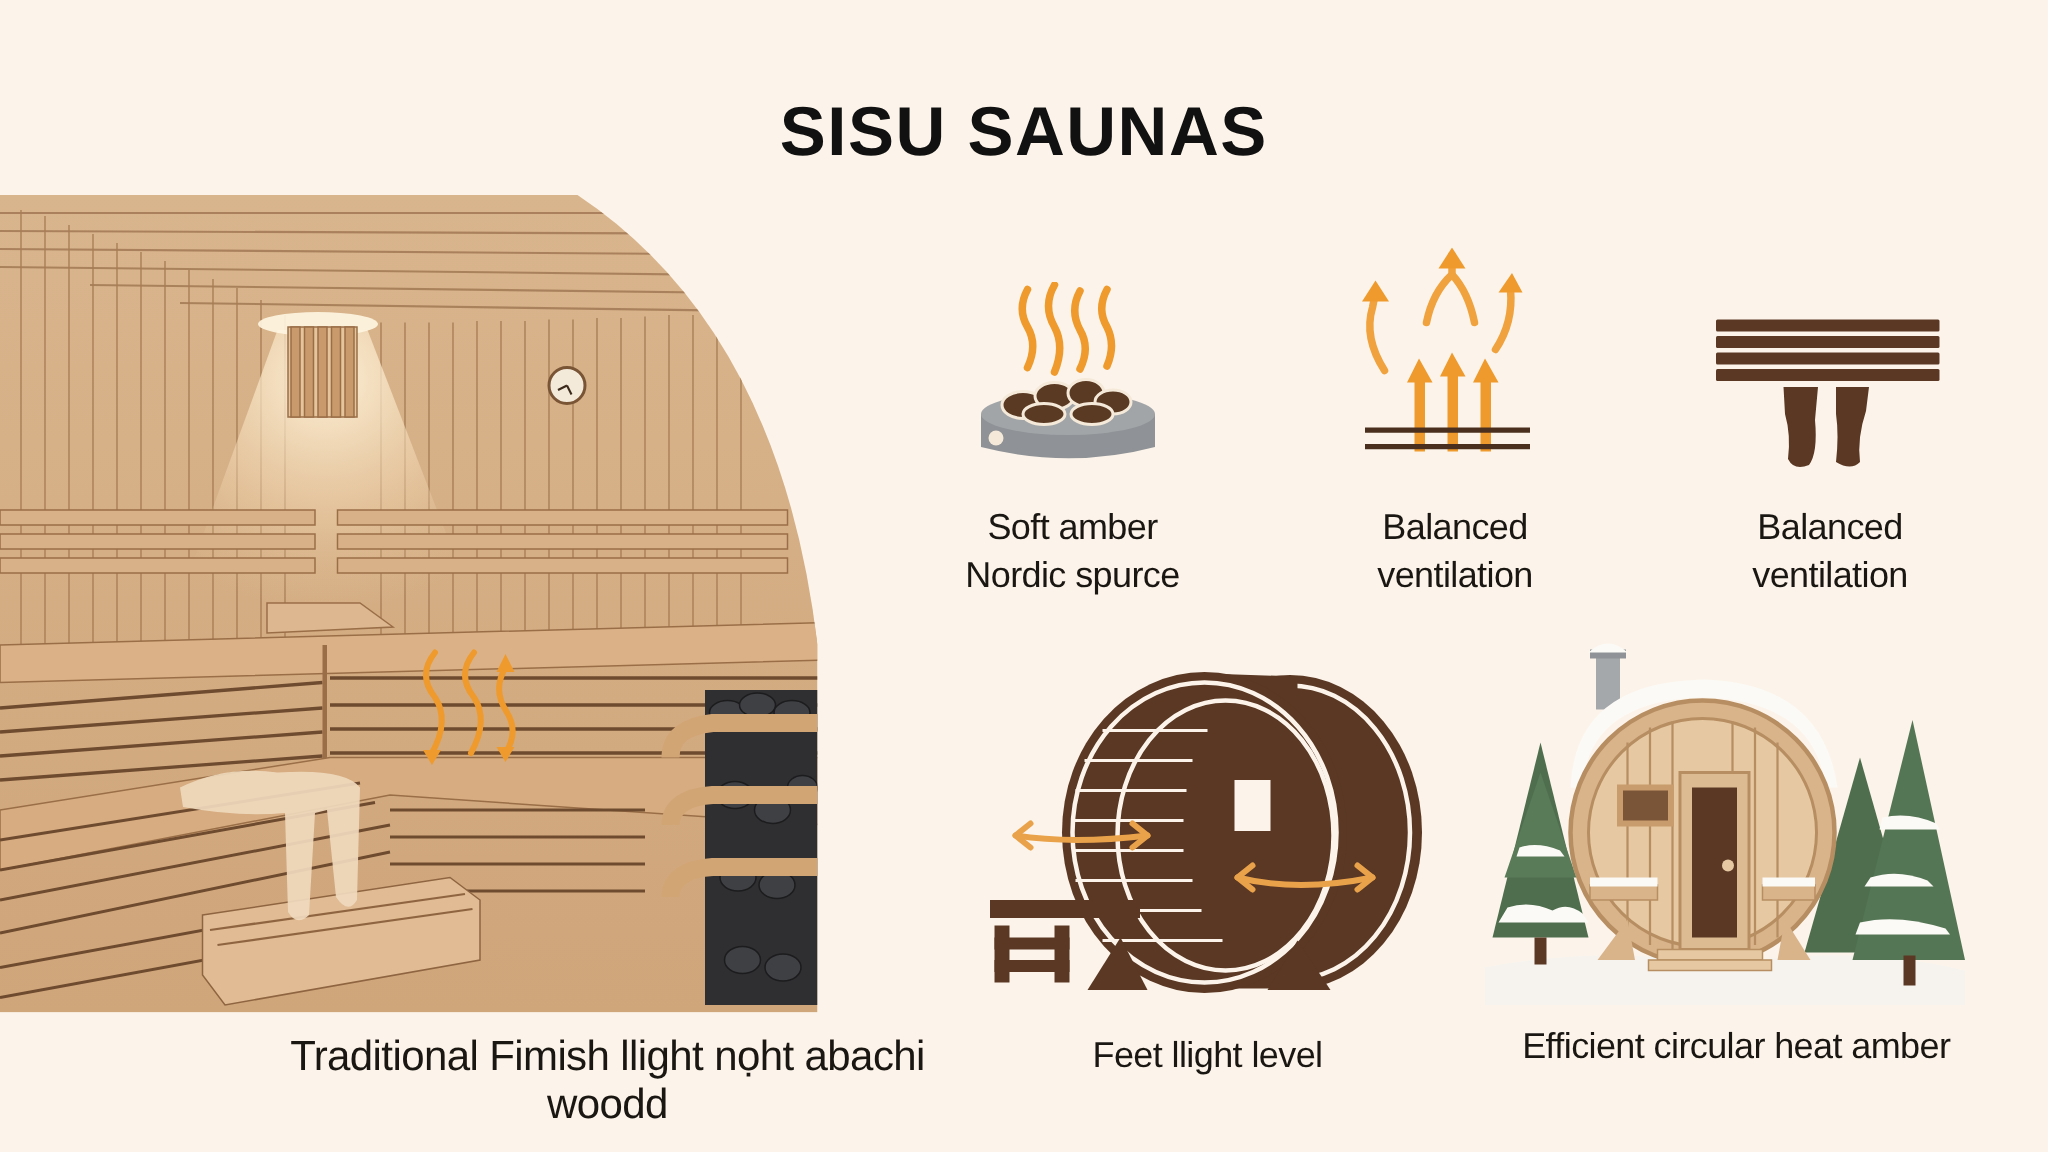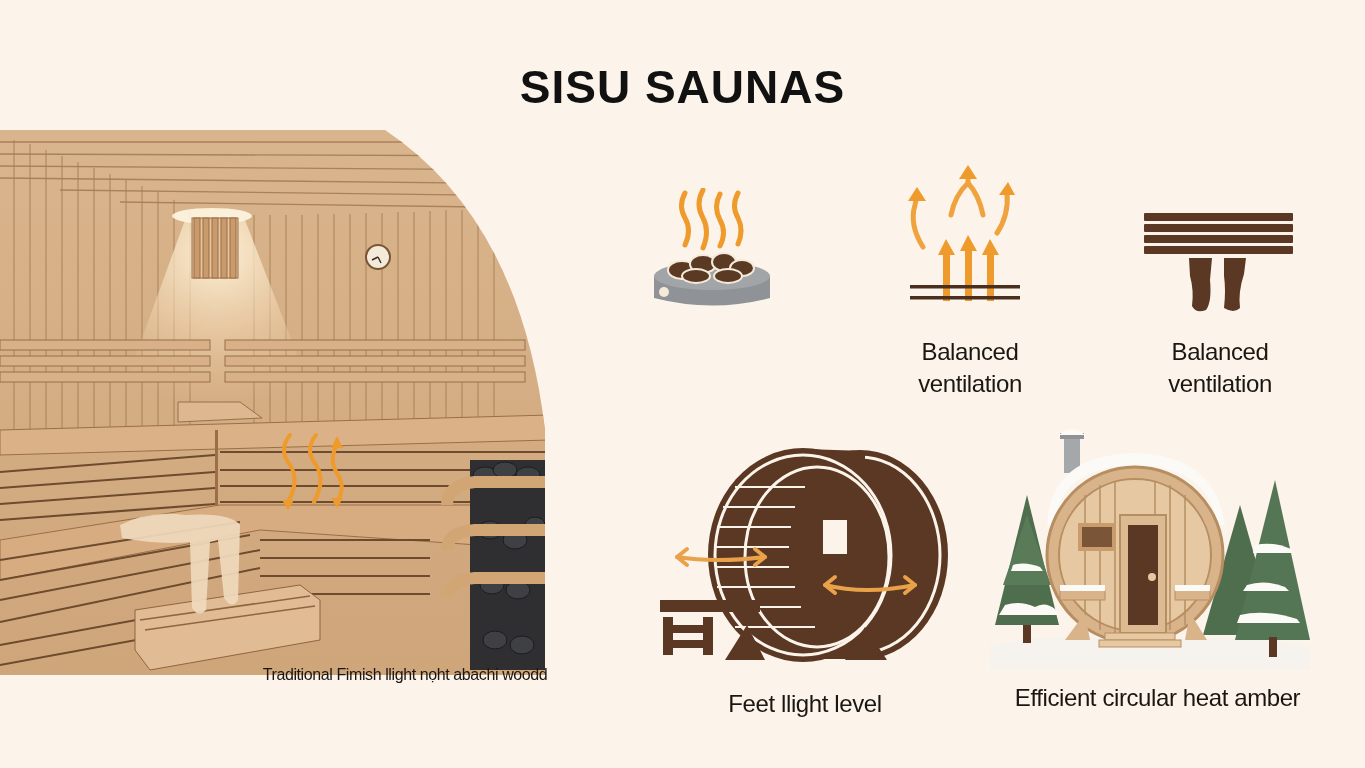--- a/index.html
+++ b/index.html
@@ -172,21 +172,21 @@
           <ellipse cx="522" cy="515" rx="12" ry="9"></ellipse>
       </g>
       <g fill="none" stroke="#d2a575" stroke-width="12">
         <path d="M447 375 Q447 355 475 352 L550 352"></path>
         <path d="M447 420 Q447 402 475 400 L550 400"></path>
         <path d="M447 468 Q447 450 475 448 L550 448"></path>
       </g>
     </g>
   </svg>
 </div>
-<div class="caption" style="left:150px; top:659px; width:510px; font-size:16px;">Traditional Fimish llight nọht abachi woodd</div>
+<div class="caption" style="left:150px; top:688px; width:510px; font-size:28px;">Traditional Fimish llight nọht abachi woodd</div>
 
 <div class="icon-box" style="left:648px; top:188px; width:130px; height:120px;">
   <svg width="130" height="120" viewBox="0 0 130 120">
     <g stroke="#ef9a2c" stroke-width="5" fill="none" stroke-linecap="round">
       <path d="M37 5 Q30 18 37 30 Q44 42 37 57"></path>
       <path d="M55 2 Q47 16 55 30 Q62 43 55 60"></path>
       <path d="M72 6 Q65 19 72 32 Q79 44 72 58"></path>
       <path d="M90 5 Q83 18 90 30 Q96 42 90 56"></path>
     </g>
     <path d="M6 88 Q65 60 122 88 L122 110 Q65 125 6 110 Z" fill="#8f9296"></path>
@@ -196,20 +196,22 @@
       <ellipse cx="55" cy="76" rx="13" ry="9"></ellipse>
       <ellipse cx="76" cy="74" rx="12" ry="9"></ellipse>
       <ellipse cx="94" cy="80" rx="12" ry="8"></ellipse>
       <ellipse cx="48" cy="88" rx="14" ry="7"></ellipse>
       <ellipse cx="80" cy="88" rx="14" ry="7"></ellipse>
     </g>
     <circle cx="16" cy="104" r="5" fill="#f5ead9"></circle>
   </svg>
 </div>
 <div class="caption" style="left:610px; top:336px; width:210px;">
+  <div>Soft amber</div>
+  <div>Nordic spurce</div>
 </div>
 
 <div class="icon-box" style="left:895px; top:165px; width:140px; height:140px;">
   <svg width="140" height="140" viewBox="0 0 140 140">
     <g stroke="#ef9a2c" stroke-width="5" fill="none" stroke-linecap="round" opacity="0.9">
       <path d="M28 82 Q14 60 20 40 L22 30"></path>
       <path d="M73 5 L73 18 Q60 30 56 50"></path>
       <path d="M73 18 Q84 30 88 50"></path>
       <path d="M112 28 Q114 50 102 68"></path>
     </g>

